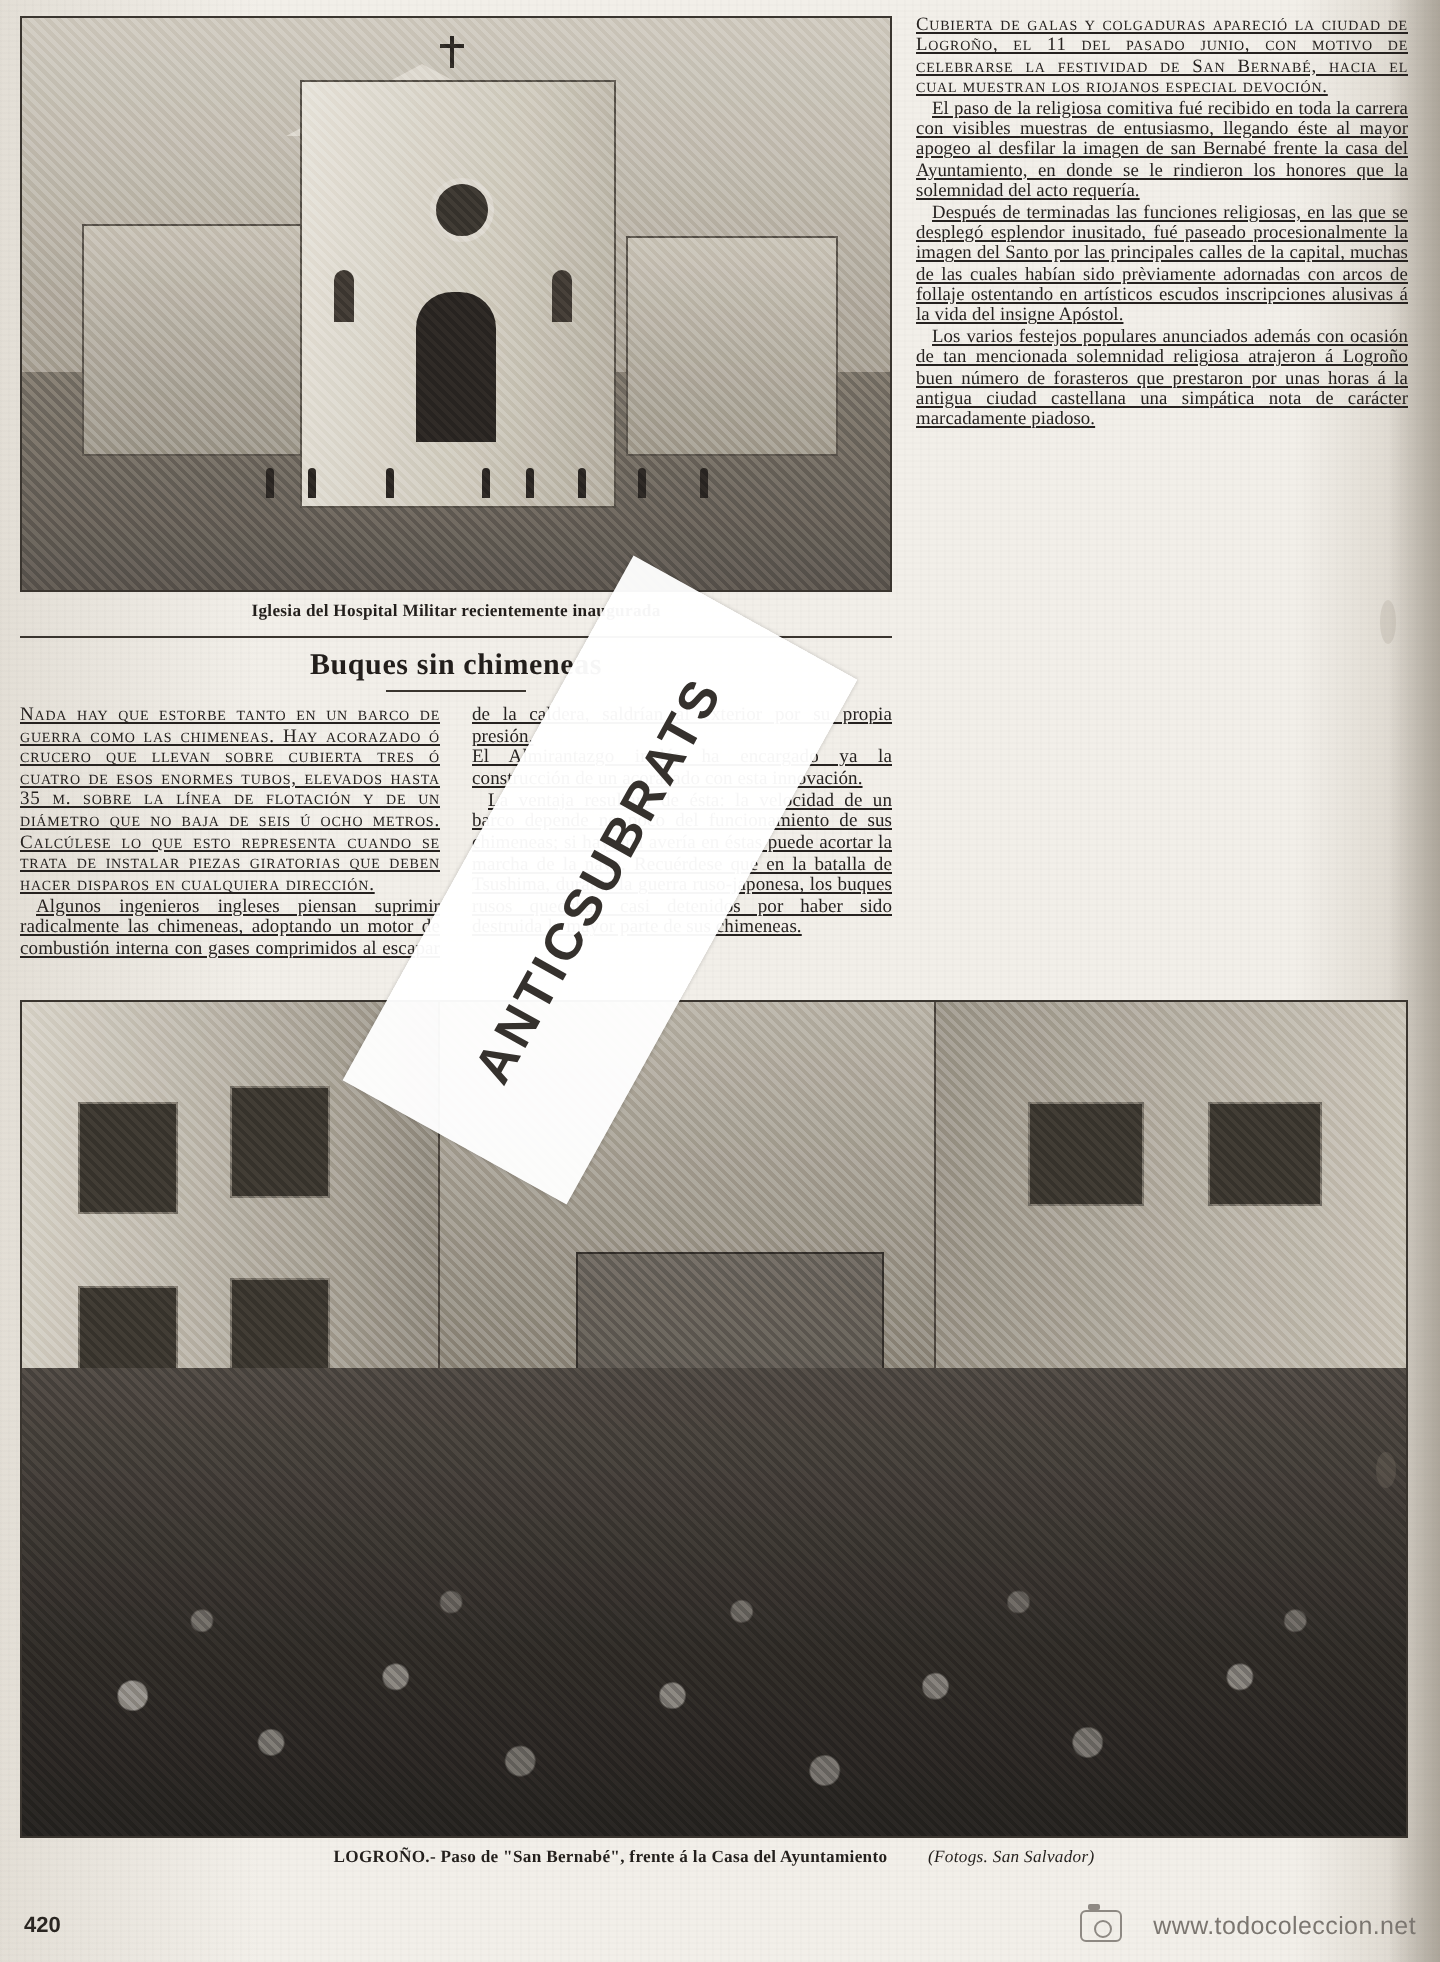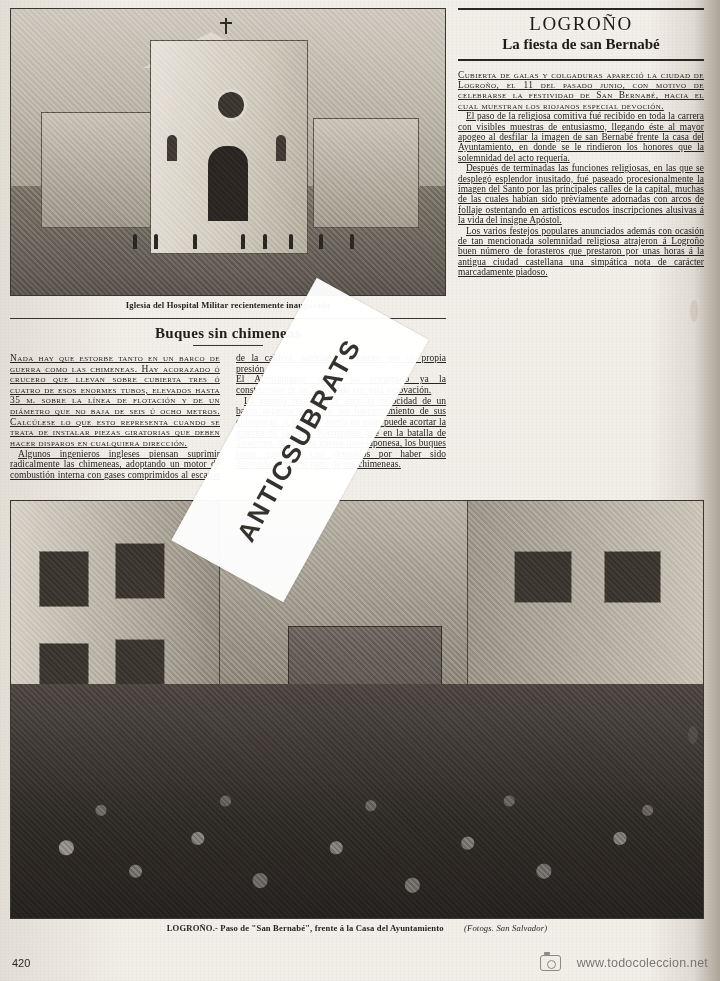--- a/index.html
+++ b/index.html
@@ -271,21 +271,21 @@
     letter-spacing: 2px;
     color: #35312d;
   }
 
   
   .page-number {
     position: absolute;
     left: 12px; bottom: 12px;
     font-family: "Liberation Sans", sans-serif;
     font-size: 11px;
-    font-weight: normal;
+    font-weight: bold;
     color: #2a2622;
   }
   .site-wm {
     position: absolute;
     right: 12px; bottom: 10px;
     display: flex;
     align-items: center;
     gap: 16px;
     font-family: "Liberation Sans", sans-serif;
     font-size: 12.5px;
@@ -364,24 +364,20 @@
         <p>Algunos ingenieros ingleses piensan suprimir radicalmente las chimeneas, adoptando un motor de combustión interna con gases comprimidos al escapar de la caldera, saldrían al exterior por su propia presión.</p>
       </div>
       <div class="justified">
         <p class="first">El Almirantazgo inglés ha encargado ya la construcción de un acorazado con esta innovación.</p>
         <p>La ventaja resultará de ésta: la velocidad de un barco depende no poco del funcionamiento de sus chimeneas; si hay una avería en éstas puede acortar la marcha de la nave. Recuérdese que en la batalla de Tsushima, durante la guerra ruso-japonesa, los buques rusos quedaban casi detenidos por haber sido destruida la mayor parte de sus chimeneas.</p>
       </div>
     </div>
   </div>
 
   <div class="col-right">
-    <div class="head-box">
-      <div class="city">LOGROÑO</div>
-      <div class="sub">La fiesta de san Bernabé</div>
-    </div>
     <div class="justified">
       <p class="first smallcaps-lead">Cubierta de galas y colgaduras apareció la ciudad de Logroño, el 11 del pasado junio, con motivo de celebrarse la festividad de San Bernabé, hacia el cual muestran los riojanos especial devoción.</p>
       <p>El paso de la religiosa comitiva fué recibido en toda la carrera con visibles muestras de entusiasmo, llegando éste al mayor apogeo al desfilar la imagen de san Bernabé frente la casa del Ayuntamiento, en donde se le rindieron los honores que la solemnidad del acto requería.</p>
       <p>Después de terminadas las funciones religiosas, en las que se desplegó esplendor inusitado, fué paseado procesionalmente la imagen del Santo por las principales calles de la capital, muchas de las cuales habían sido prèviamente adornadas con arcos de follaje ostentando en artísticos escudos inscripciones alusivas á la vida del insigne Apóstol.</p>
       <p>Los varios festejos populares anunciados además con ocasión de tan mencionada solemnidad religiosa atrajeron á Logroño buen número de forasteros que prestaron por unas horas á la antigua ciudad castellana una simpática nota de carácter marcadamente piadoso.</p>
     </div>
   </div>
 
   <div style="position:absolute; left:10px; top:500px; width:694px;">
     <div class="photo" id="procession-photo">

